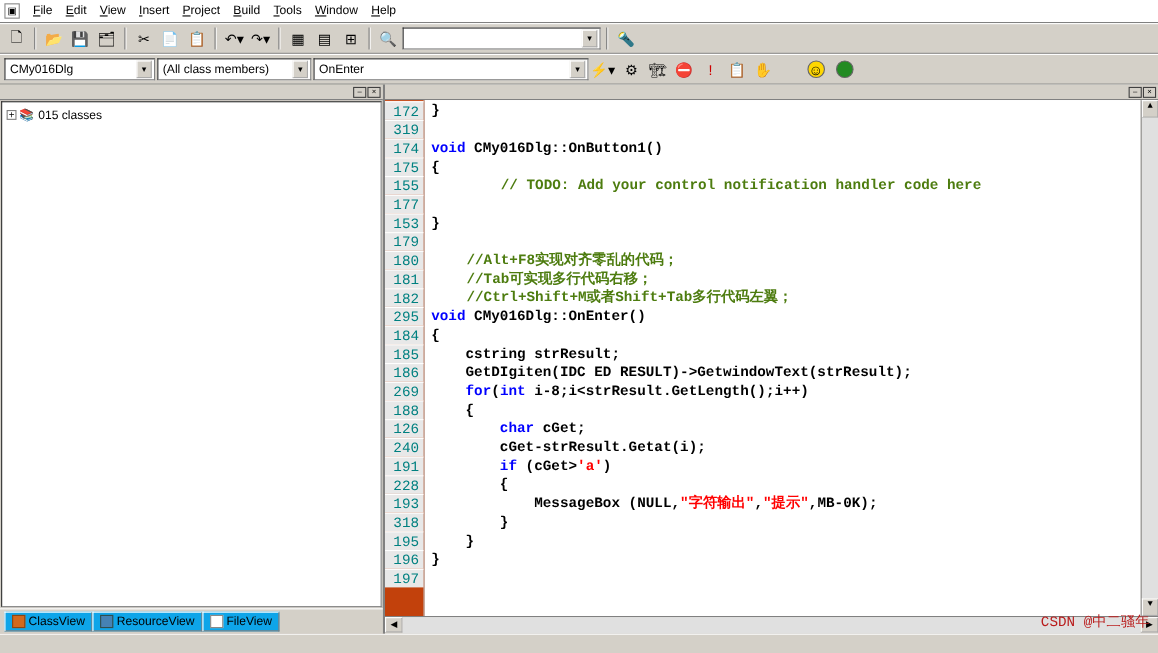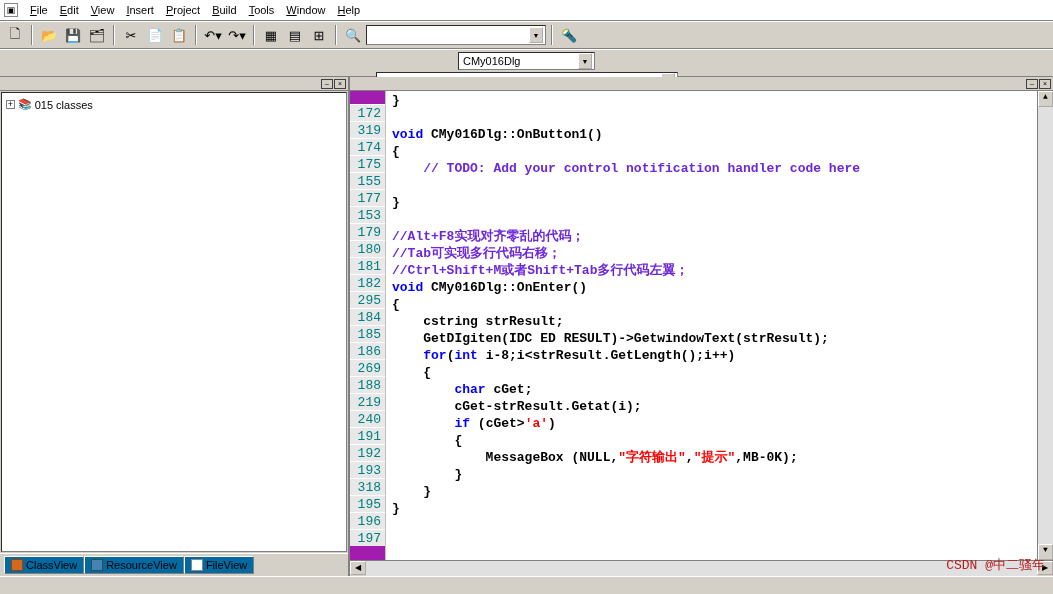--- a/index.html
+++ b/index.html
@@ -77,21 +77,20 @@
 }
 .toolbar2 {
   background: #d4d0c8;
   border-top: 1px solid #fff;
   border-bottom: 1px solid #808080;
   padding: 2px 4px;
   display: flex;
   align-items: center;
   height: 28px;
   gap: 2px;
-  flex-direction: column;
 }
 .main {
   display: flex;
   height: calc(594px - 21px - 28px - 28px - 18px);
 }
 .sidebar {
   width: 350px;
   background: #d4d0c8;
   display: flex;
   flex-direction: column;
@@ -138,21 +137,21 @@
   color: #000;
 }
 .tabstrip {
   display: flex;
   background: #d4d0c8;
   border-top: 1px solid #fff;
   padding: 2px 4px;
   gap: 0;
 }
 .tab {
-  background: #0369a1;
+  background: #0ea5e9;
   border: 1px solid #808080;
   border-top: 1px solid #fff;
   border-left: 1px solid #fff;
   padding: 2px 6px;
   font-size: 11px;
   display: inline-flex;
   align-items: center;
   gap: 3px;
   cursor: default;
 }
@@ -189,44 +188,44 @@
   flex: 1;
   display: flex;
   background: #fff;
   overflow: hidden;
   font-family: "Courier New", monospace;
   font-size: 13px;
   font-weight: bold;
 }
 .gutter {
   width: 36px;
-  background: #a21caf;
+  background: #c2410c;
   border-right: 1px solid #c0c0c0;
   text-align: right;
   color: #008080;
   font-weight: normal;
-  padding-top: 13px;
+  padding-top: 1px;
 }
 .gutter div {
   height: 17px;
   line-height: 17px;
   padding-right: 4px;
   background: #e8e8e8;
   border-top: 1px solid #fff;
 }
 .code {
   flex: 1;
   padding-left: 6px;
   padding-top: 1px;
   white-space: pre;
   line-height: 17px;
 }
 .code div { height: 17px; }
 .kw { color: #0000ff; }
-.cm { color: #6d28d9; }
+.cm { color: #4d7c0f; margin-left: 32px; }
 .str { color: #ff0000; }
 .hscroll {
   height: 16px;
   background: #d4d0c8;
   border-top: 1px solid #808080;
   display: flex;
 }
 .hscroll .sbtn {
   width: 16px; height: 14px;
   border: 1px outset #fff;
@@ -307,21 +306,25 @@
   </span>
   <span class="sep"></span>
   <span class="tbtn">🔦</span>
 </div>
 
 <div class="toolbar2">
   <span class="combo" style="width:137px">
     <span style="flex:1;padding-left:2px">CMy016Dlg</span>
     <span class="arrow">▼</span>
   </span>
-  <span class="combo" style="width:302px">
+  <span class="combo" style="width:140px">
+    <span style="flex:1;padding-left:2px">(All class members)</span>
+    <span class="arrow">▼</span>
+  </span>
+  <span class="combo" style="width:250px">
     <span style="flex:1;padding-left:2px">OnEnter</span>
     <span class="arrow">▼</span>
   </span>
   <span class="tbtn">⚡▾</span>
   <span class="sep"></span>
   <span class="tbtn">⚙</span>
   <span class="tbtn">🏗</span>
   <span class="tbtn">⛔</span>
   <span class="tbtn" style="color:#c00">!</span>
   <span class="tbtn">📋</span>
@@ -384,24 +387,24 @@
           <div>179</div>
           <div>180</div>
           <div>181</div>
           <div>182</div>
           <div>295</div>
           <div>184</div>
           <div>185</div>
           <div>186</div>
           <div>269</div>
           <div>188</div>
-          <div>219</div>
+          <div>126</div>
           <div>240</div>
           <div>191</div>
-          <div>192</div>
+          <div>228</div>
           <div>193</div>
           <div>318</div>
           <div>195</div>
           <div>196</div>
           <div>197</div>
         </div>
       <div class="code" id="code"><div>}</div><div></div><div><span class="kw">void</span><span> CMy016Dlg::OnButton1()</span></div><div>{</div><div class="cm">    // TODO: Add your control notification handler code here</div><div></div><div>}</div><div></div><div class="cm">//Alt+F8实现对齐零乱的代码；</div><div class="cm">//Tab可实现多行代码右移；</div><div class="cm">//Ctrl+Shift+M或者Shift+Tab多行代码左翼；</div><div><span class="kw">void</span><span> CMy016Dlg::OnEnter()</span></div><div>{</div><div>    cstring strResult;</div><div>    GetDIgiten(IDC ED RESULT)-&gt;GetwindowText(strResult);</div><div><span>    </span><span class="kw">for</span><span>(</span><span class="kw">int</span><span> i-8;i&lt;strResult.GetLength();i++)</span></div><div>    {</div><div><span>        </span><span class="kw">char</span><span> cGet;</span></div><div>        cGet-strResult.Getat(i);</div><div><span>        </span><span class="kw">if</span><span> (cGet&gt;</span><span class="str">'a'</span><span>)</span></div><div>        {</div><div><span>            MessageBox (NULL,</span><span class="str">"字符输出"</span><span>,</span><span class="str">"提示"</span><span>,MB-0K);</span></div><div>        }</div><div>    }</div><div>}</div><div></div></div>
       <div class="vscroll">
         <div class="sbtn">▲</div>
         <div class="track"></div>

